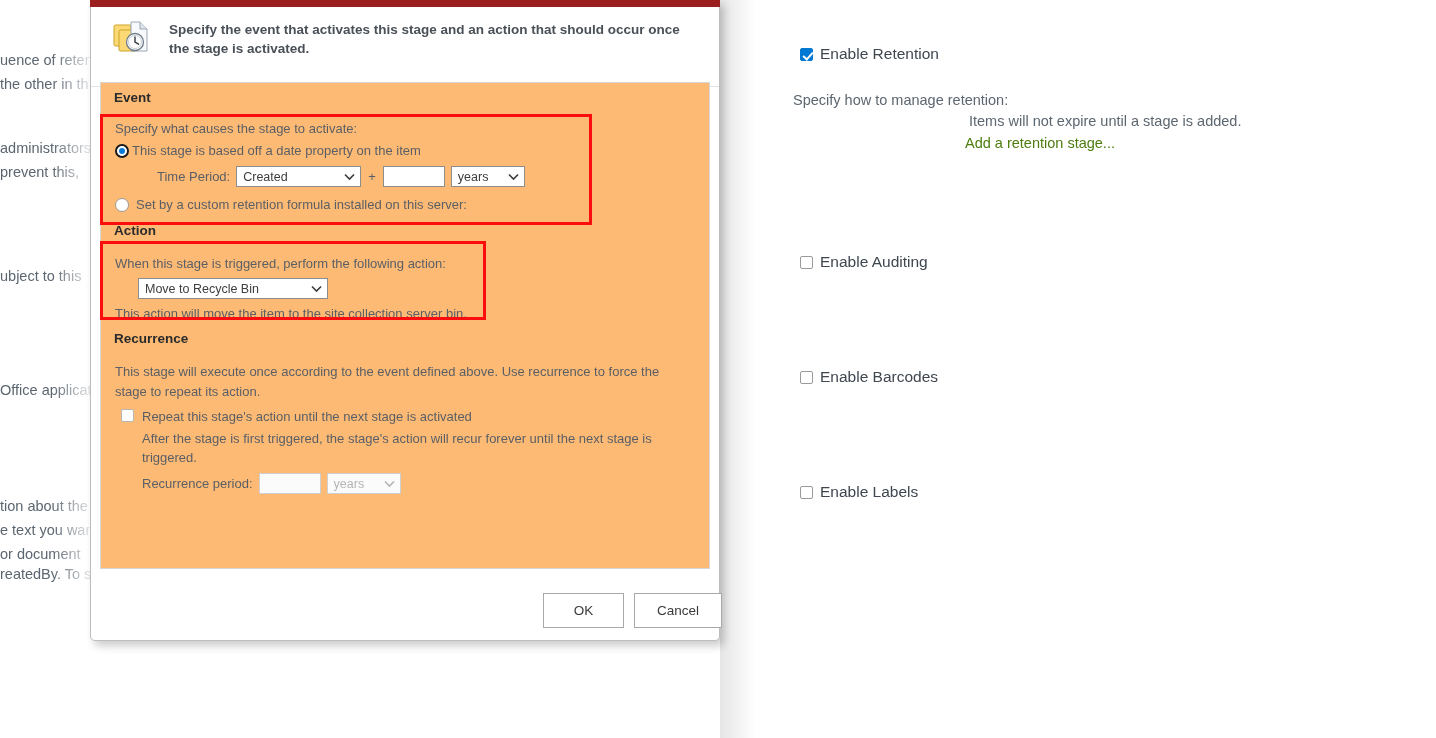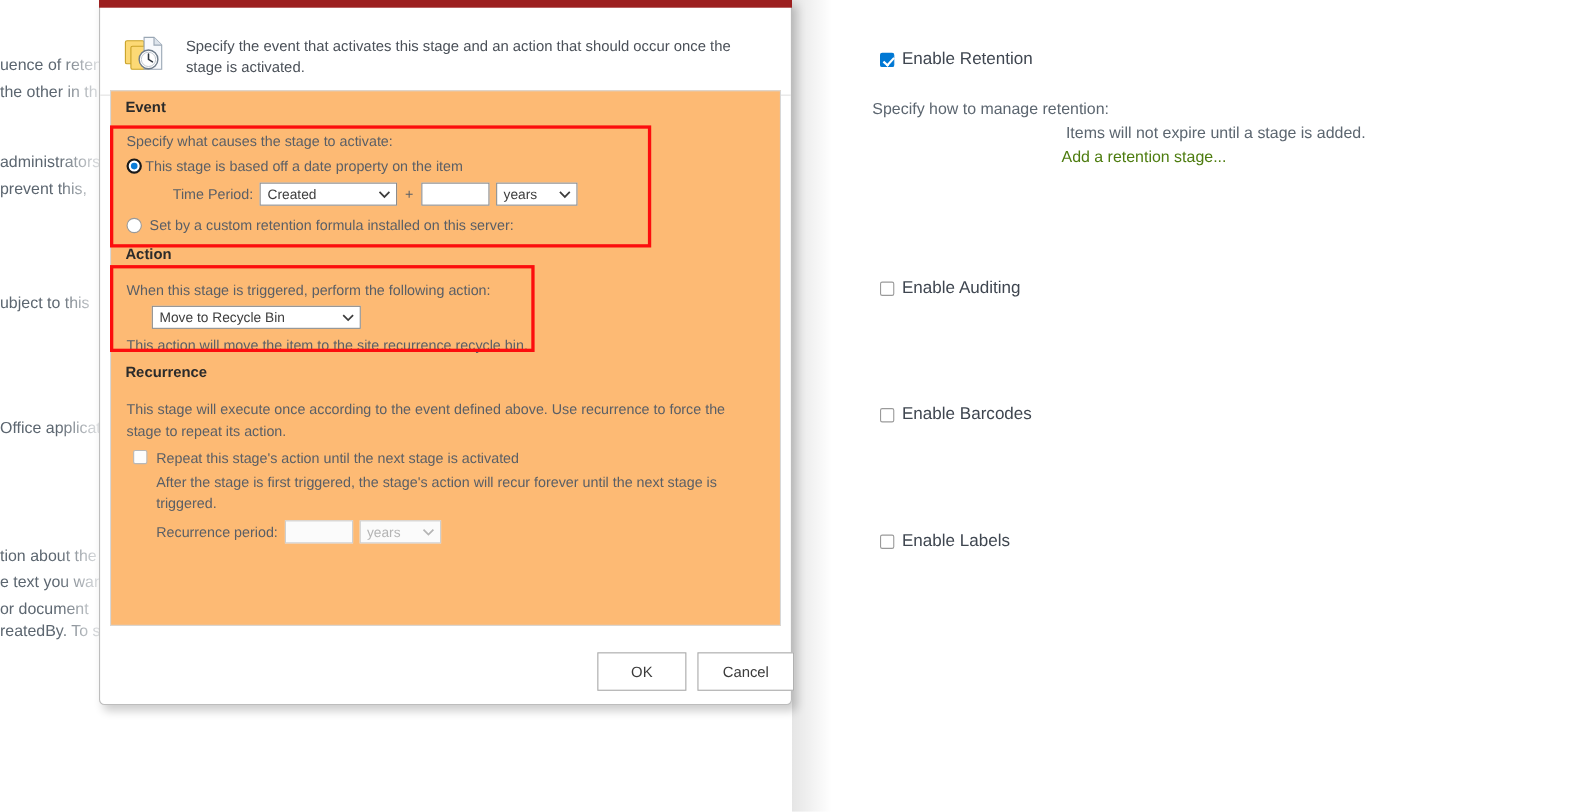--- a/index.html
+++ b/index.html
@@ -66,23 +66,24 @@
     background: #9c1f1f;
   }
   .modal-shadow-r {
     position: absolute; left: 720px; top: 0; width: 80px; height: 738px;
     background: linear-gradient(to right, rgba(0,0,0,0.10) 0%, rgba(0,0,0,0.0) 45%);
     pointer-events: none;
   }
 
   .dlg-header {
     position: absolute; left: 0; top: 7px; width: 628px; height: 80px;
-    display: flex; align-items: flex-start; padding: 22px 20px 0 20px;
+    display: flex; align-items: flex-start; padding: 10px 20px 0 20px;
     box-sizing: border-box;
     border-bottom: 1px solid #e2e2e2;
+    font-weight: bold;
   }
   .dlg-icon { width: 40px; height: 40px; flex: none; margin-right: 18px; }
   .dlg-header-text { font-size: 13.5px; color: #4a5058; line-height: 19px; padding-top: 3px; }
 
   
   .panel {
     position: absolute; left: 100px; top: 82px; width: 610px; height: 487px;
     border: 1px solid #d7d7d7; background: #fdba74; box-sizing: border-box;
   }
   .sec-title {
@@ -250,21 +251,21 @@
       <div style="margin-top:5px; margin-left:23px;">
         <span class="sel-box" style="width:190px;">
           <span>Move to Recycle Bin</span>
           <span class="chev">
             <svg width="11" height="8" viewBox="0 0 11 8">
                 <path d="M1 1.5 L5.5 6 L10 1.5" stroke="#3d3d3d" stroke-width="1.6" fill="none"></path>
               </svg>
           </span>
         </span>
       </div>
-      <div class="fld-label" style="margin-top:5px;">This action will move the item to the site recurrence recycle bin.</div>
+      <div class="fld-label" style="margin-top:5px;">This action will move the item to the site collection server bin.</div>
     </div>
 
     <div class="sec-title" style="left:13px; top:248px;">Recurrence</div>
 
     <div style="position:absolute; left:14px; top:279px; width:578px;">
       <div class="fld-label" style="line-height:20px;">This stage will execute once according to the event defined above. Use recurrence to force the stage to repeat its action.</div>
 
       <div style="display:flex; align-items:flex-start; margin-top:5px; margin-left:6px;">
         <span class="cbox-sq" style="margin-top:2px;"></span>
         <span class="fld-label" style="margin-left:8px;">Repeat this stage's action until the next stage is activated</span>

